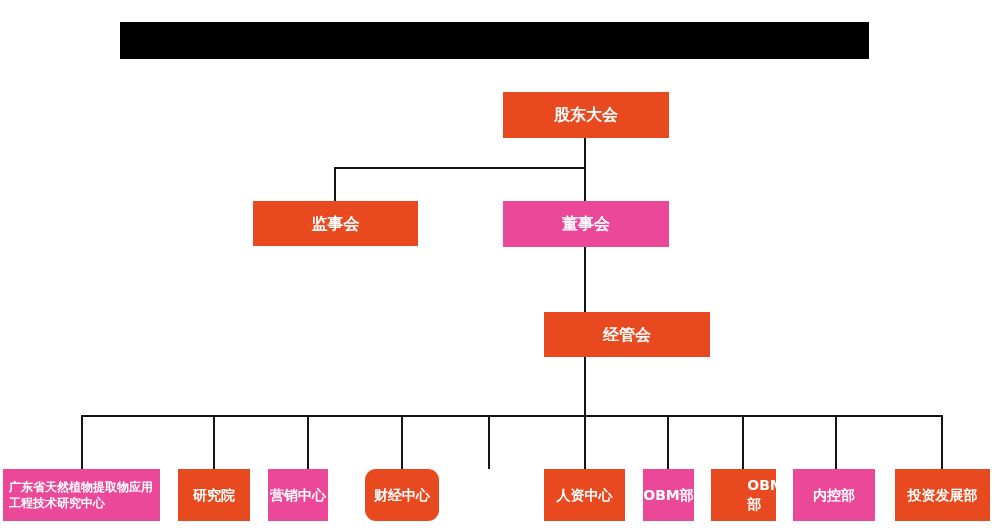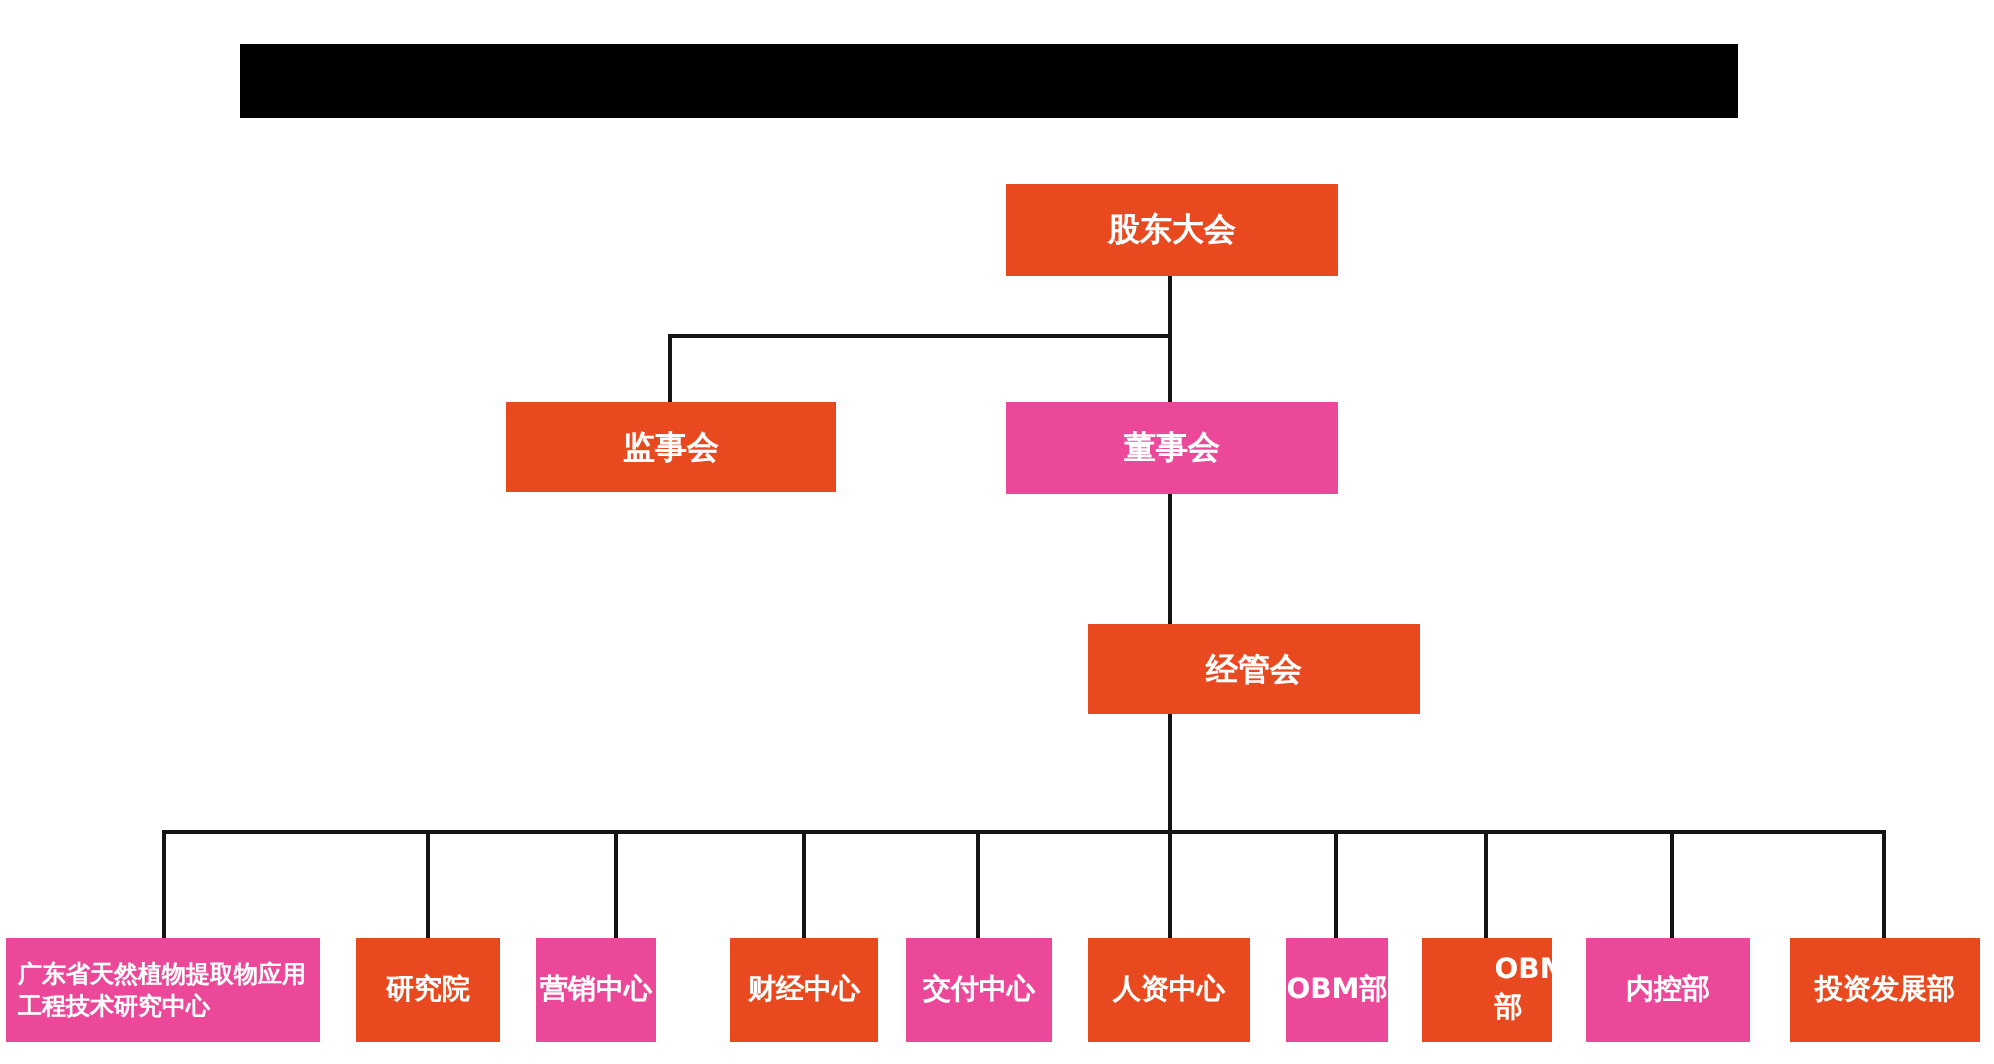--- a/index.html
+++ b/index.html
@@ -38,21 +38,21 @@
   .d0 { left:81px; }  .d1 { left:213px; } .d2 { left:307px; }
   .d3 { left:401px; } .d4 { left:488px; } .d5 { left:584px; }
   .d6 { left:667px; } .d7 { left:742px; } .d8 { left:835px; }
   .d9 { left:941px; }
 
   
   .dept { top:469px; height:52px; }
   .b0 { left:3px;   width:157px; }
   .b1 { left:178px; width:72px;  }
   .b2 { left:268px; width:60px;  }
-  .b3 { left:365px; width:74px;  }
+  .b3 { left:365px; width:74px;border-radius:11px;  }
   .b4 { left:453px; width:73px;  }
   .b5 { left:544px; width:81px;  }
   .b6 { left:643px; width:51px;  }
   .b7 { left:711px; width:65px;padding-left:44px;  }
   .b8 { left:793px; width:82px;  }
   .b9 { left:895px; width:95px;  }
 </style>
 </head>
 <body>
 
@@ -79,20 +79,19 @@
 
   <div class="node dark lvl1 n-supervisory">监事会</div>
   <div class="node light lvl1 n-board">董事会</div>
 
   <div class="node dark lvl1 n-management">经管会</div>
 
   <div class="node light dept dept-long b0">广东省天然植物提取物应用工程技术研究中心</div>
   <div class="node dark dept b1">研究院</div>
   <div class="node light dept b2">营销中心</div>
   <div class="node dark dept b3">财经中心</div>
-  <div class="node light dept b4">交付中心</div>
   <div class="node dark dept b5">人资中心</div>
   <div class="node light dept b6">OBM部</div>
   <div class="node dark dept b7">OBM部</div>
   <div class="node light dept b8">内控部</div>
   <div class="node dark dept b9">投资发展部</div>
 
 </div>
 
 </body></html>

